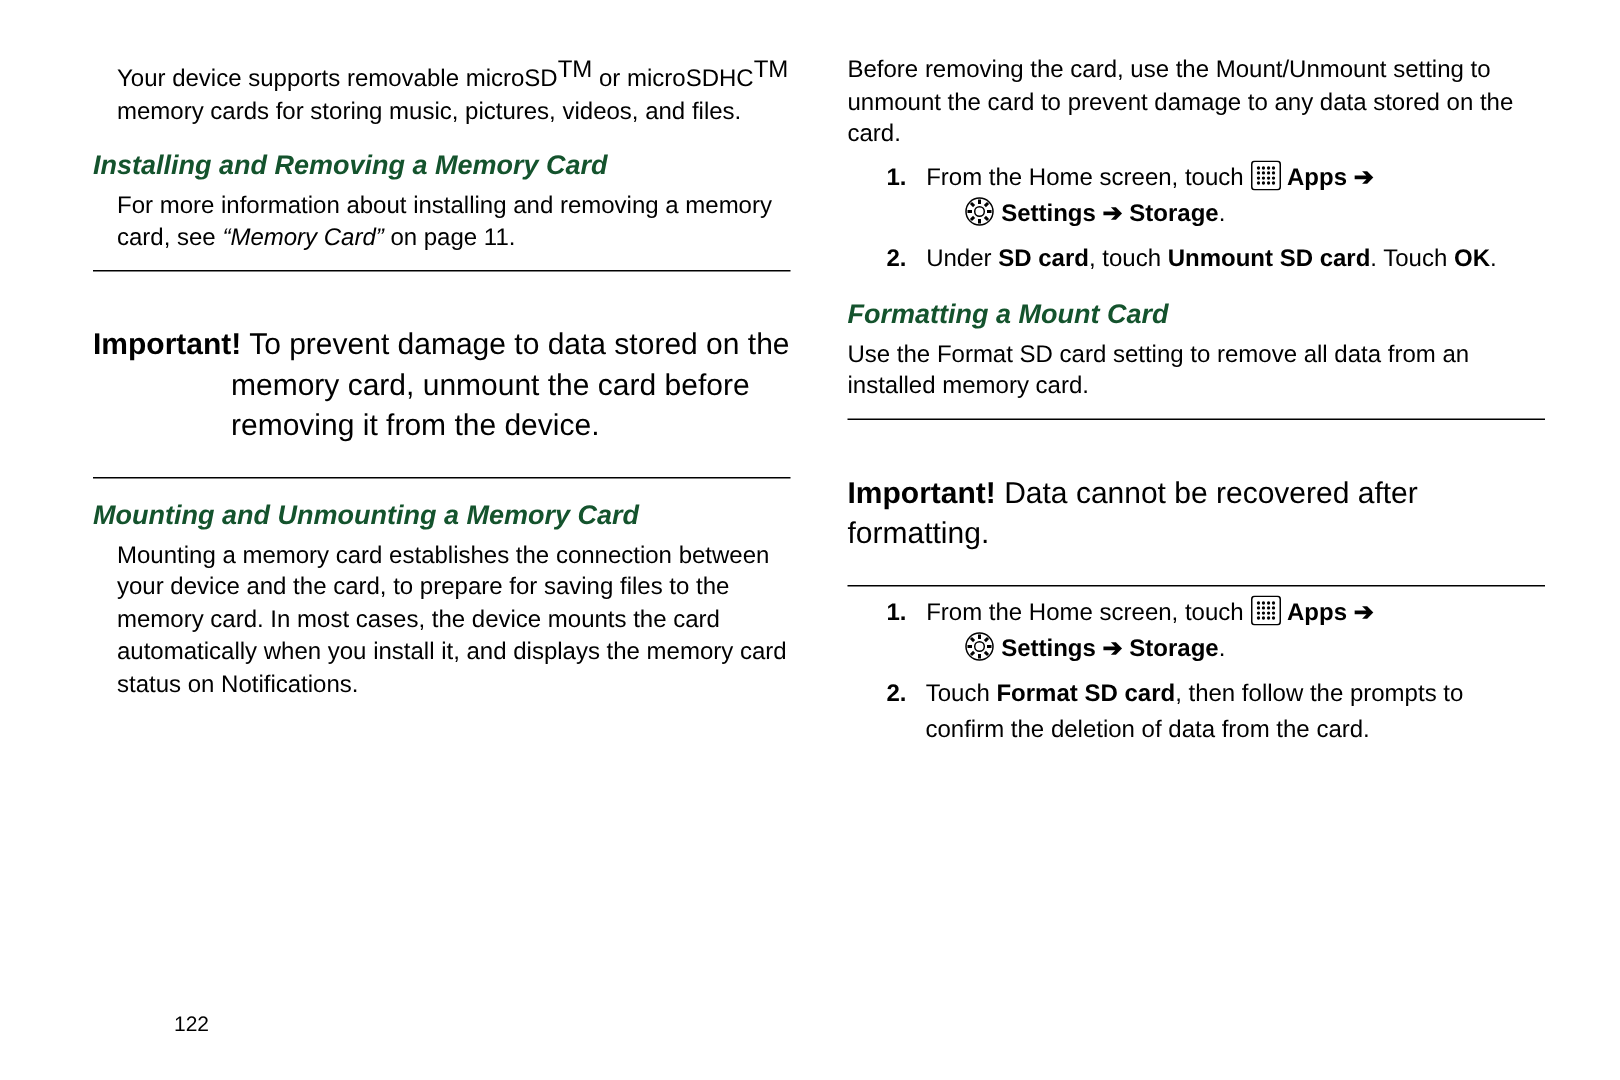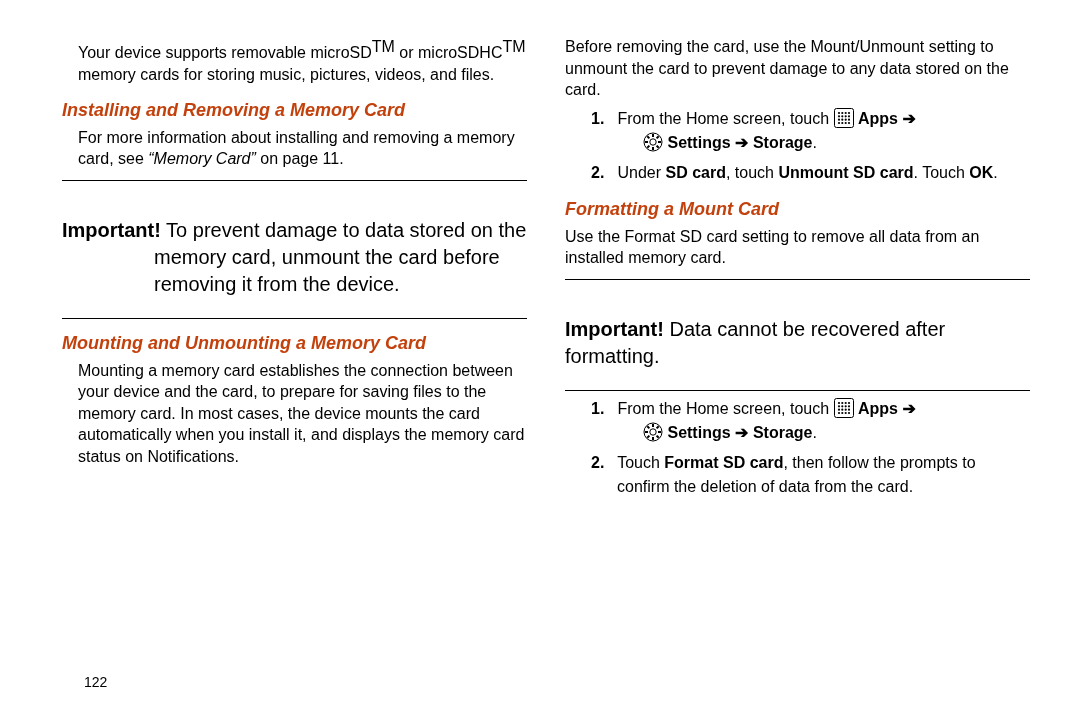--- a/index.html
+++ b/index.html
@@ -27,21 +27,21 @@
     font-size: 24px;
     color: #0055e0;
     margin: 0 0 6px 0;
     letter-spacing: 0px;
   }
   h2.sub-title {
     font-family: Arial, Helvetica, sans-serif;
     font-weight: 700;
     font-style: italic;
     font-size: 18px;
-    color: #c2410c;
+    color: #14532d;
     margin: 14px 0 6px 0;
   }
   p.body {
     font-size: 16px;
     line-height: 1.35;
     margin: 0 0 4px 0;
   }
   .indent1 { padding-left: 16px; }
   .tm { font-size: 16px; vertical-align: super; }
   .italic-ref { font-style: italic; }
@@ -81,21 +81,21 @@
   .icon {
     display: inline-block;
     vertical-align: -4px;
     text-indent: 0;
   }
   .icon svg { display: block; }
   .arrow { font-weight: 700; }
   .line2 { display: block; padding-left: 26px; text-indent: 0; }
   .pagenum {
     position: absolute;
-    left: 84px;
+    left: 116px;
     bottom: 30px;
     font-size: 14px;
   }
 </style>
 </head>
 <body>
 
 <div class="page">
 
   <div class="col">

